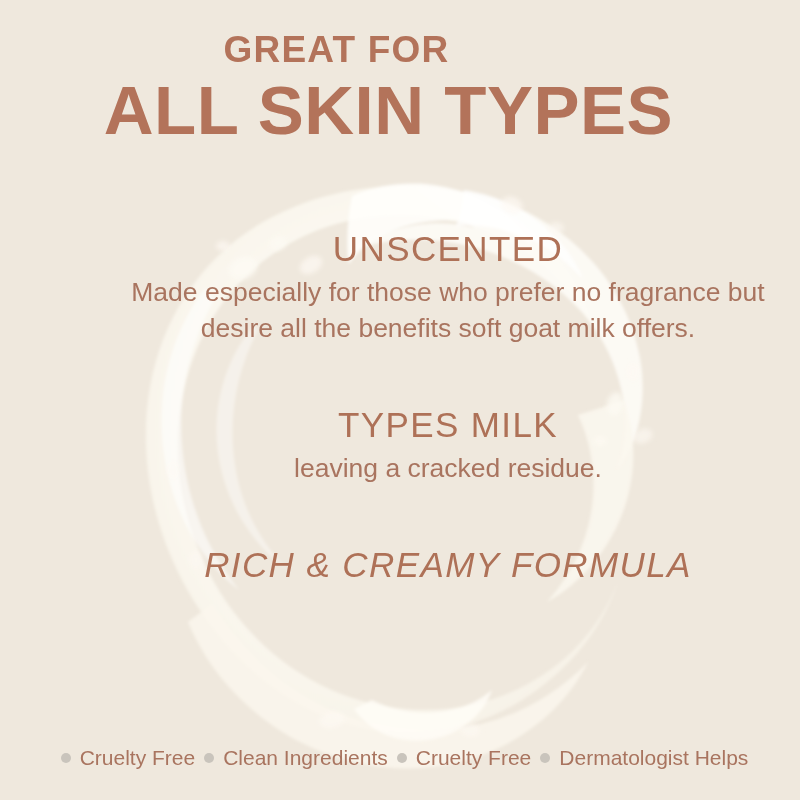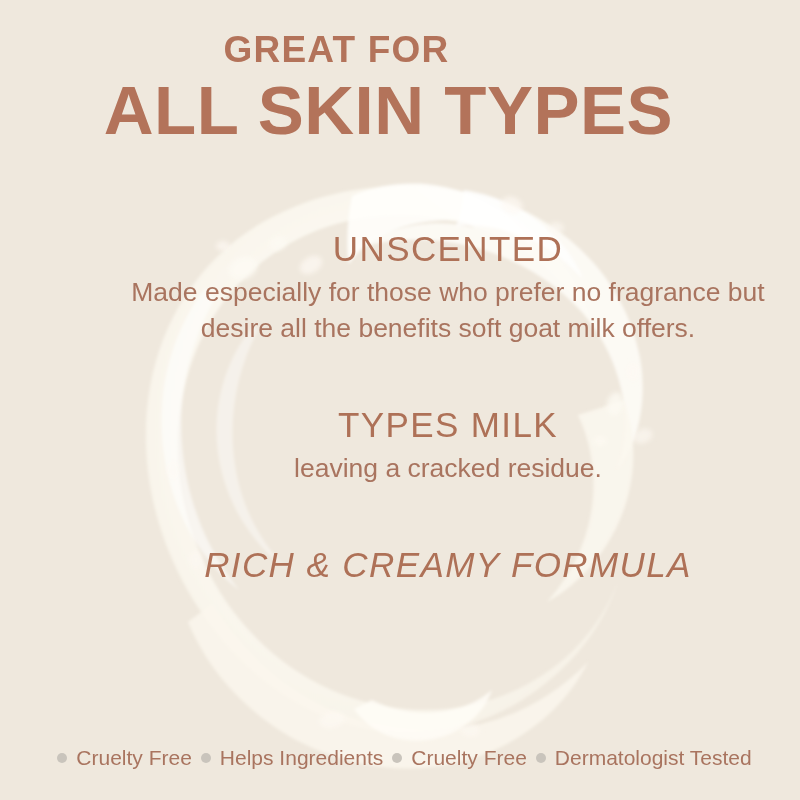--- a/index.html
+++ b/index.html
@@ -283,20 +283,20 @@
       <p class="benefit-body">
       </p>
     </section>
 
   </div>
 
   <div class="footer">
     <span class="claim-dot"></span>
     <span class="claim">Cruelty Free</span>
     <span class="claim-dot"></span>
-    <span class="claim">Helps Ingredients</span>
+    <span class="claim">Clean Ingredients</span>
     <span class="claim-dot"></span>
     <span class="claim">Cruelty Free</span>
     <span class="claim-dot"></span>
-    <span class="claim">Dermatologist Tested</span>
+    <span class="claim">Dermatologist Helps</span>
   </div>
 
 </div>
 
 </body></html>

